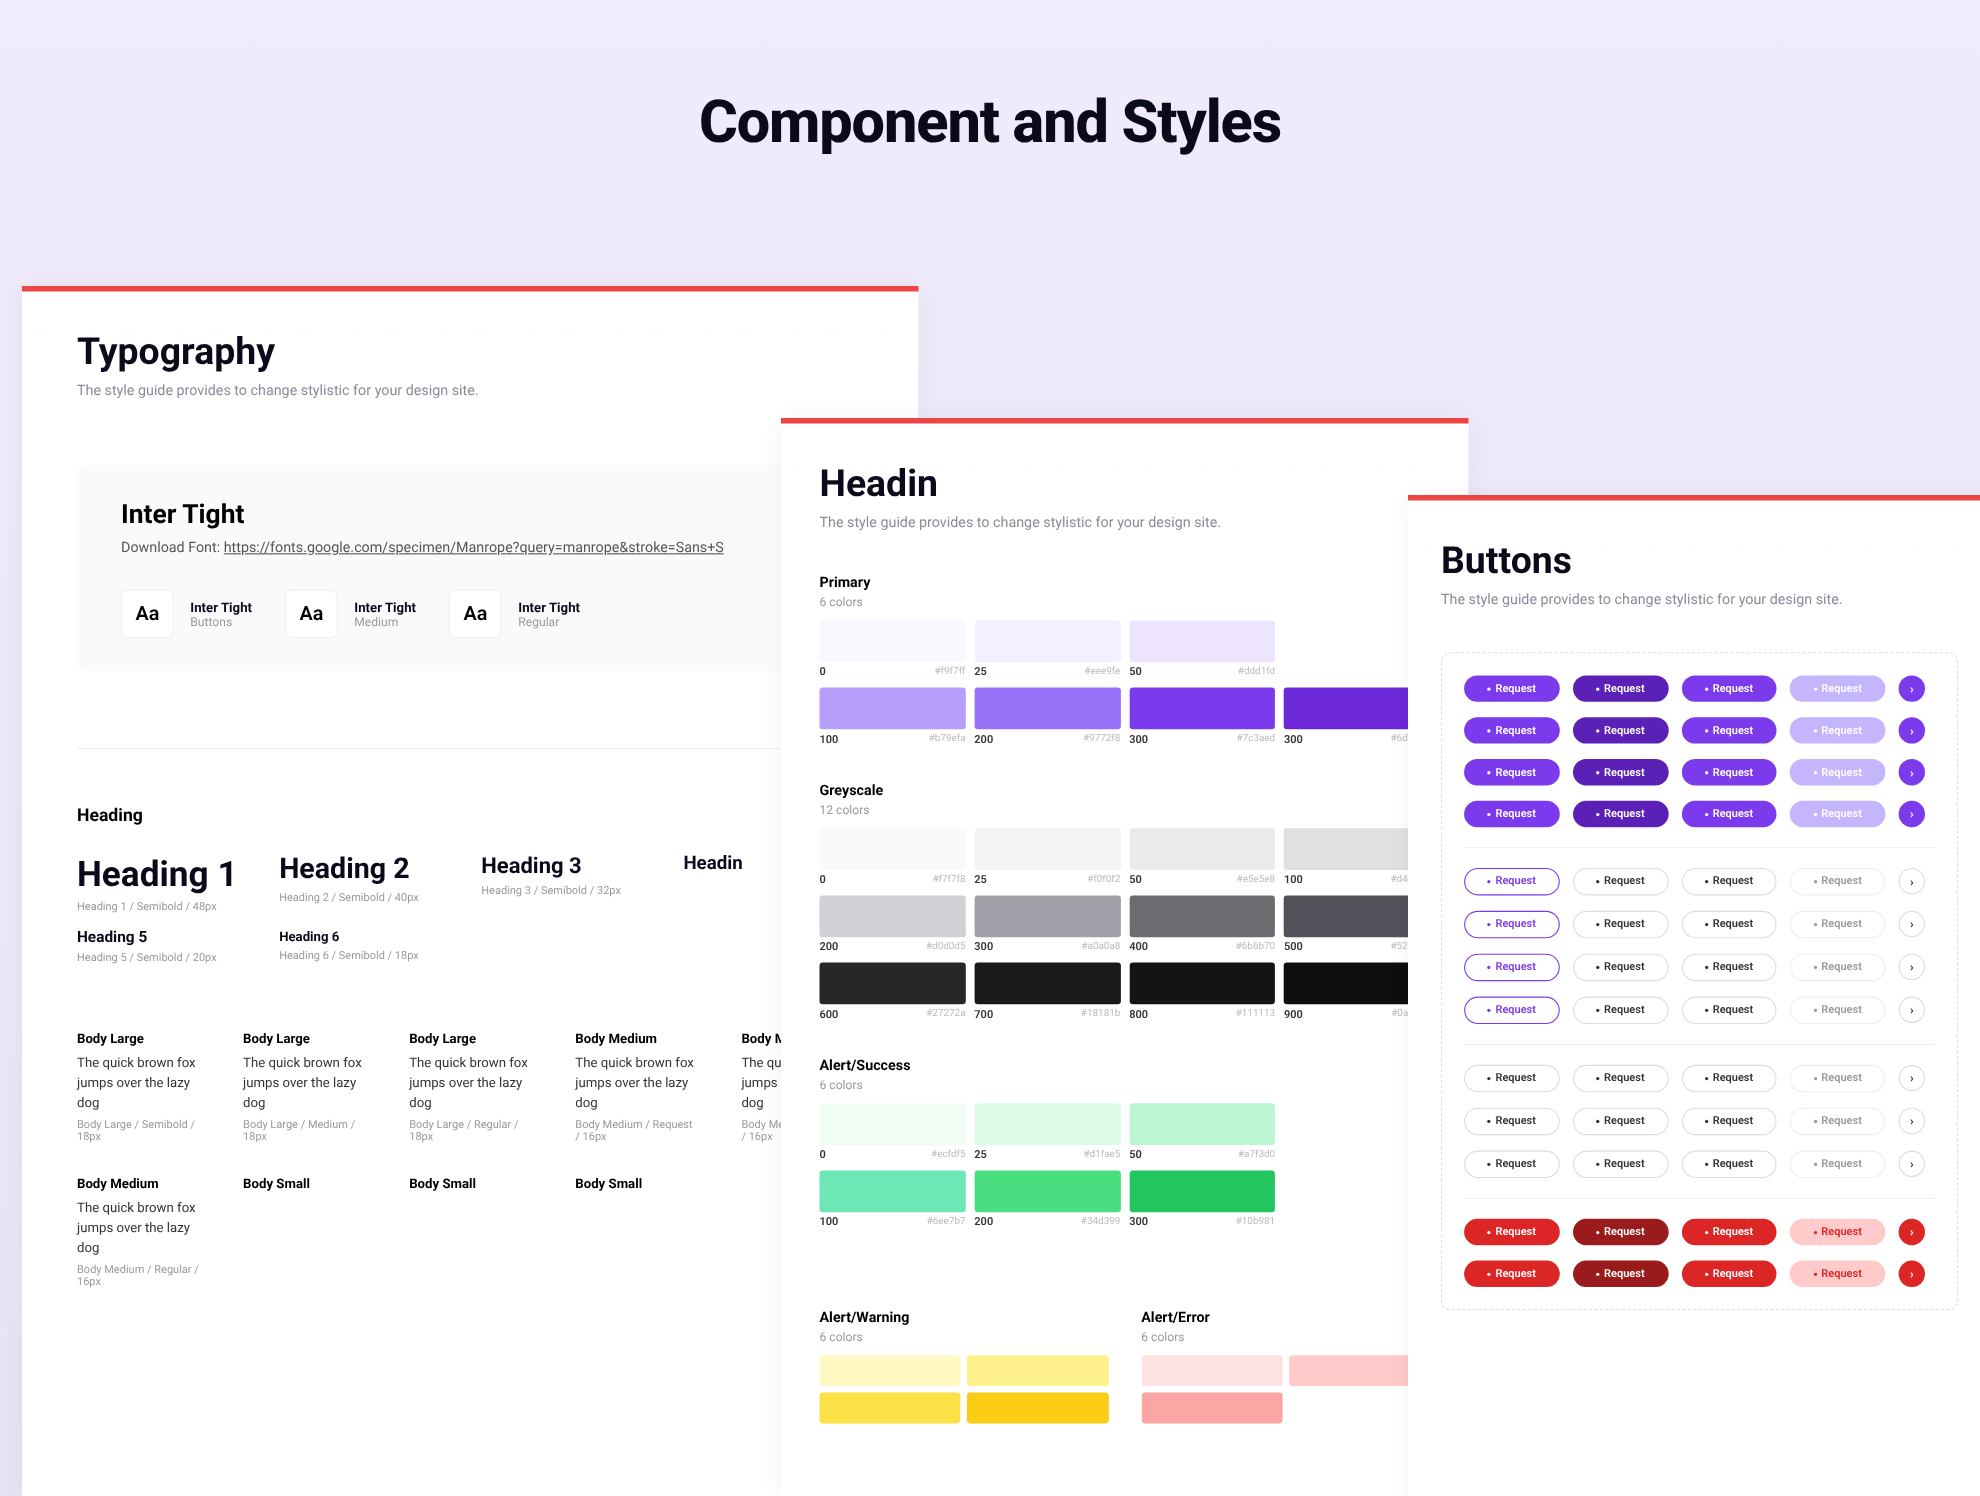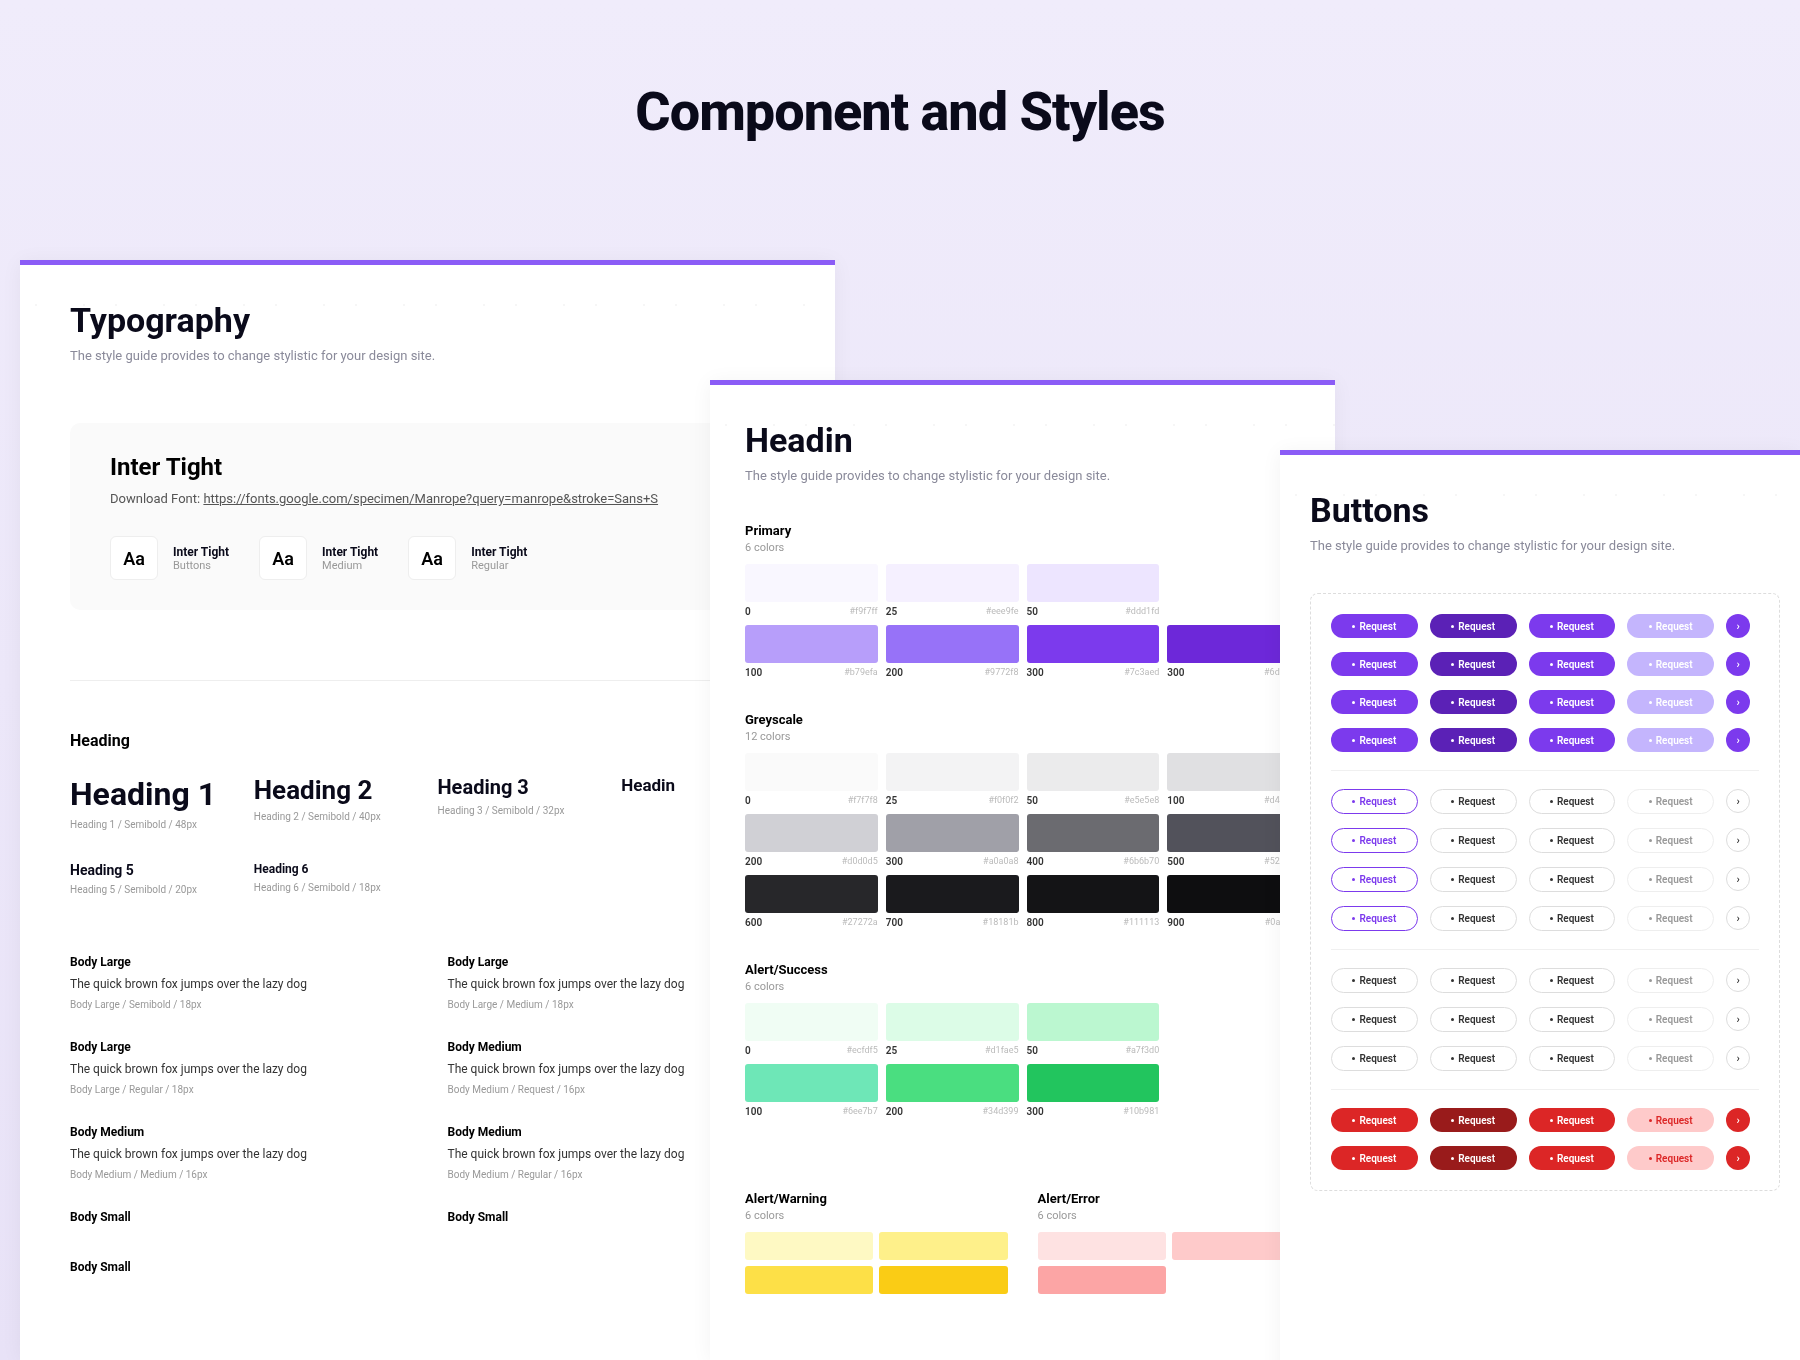--- a/index.html
+++ b/index.html
@@ -1,40 +1,40 @@
 <!DOCTYPE html>
 <html><head>
 <meta charset="utf-8">
 <style>
 *{margin:0;padding:0;box-sizing:border-box;font-family:-apple-system,BlinkMacSystemFont,"Segoe UI",Roboto,sans-serif}
 body{background:linear-gradient(180deg,#f0ecfb 0%,#e8e2f7 100%);width:1800px;height:1360px;overflow:hidden;position:relative}
 .main-title{text-align:center;font-size:54px;font-weight:800;color:#0a0a1a;padding:80px 0 50px;letter-spacing:-1px}
-.card{background:#fff;position:absolute;box-shadow:0 2px 20px rgba(0,0,0,0.05);border-top:5px solid #8b5cf6}
+.card{background:#fff;position:absolute;box-shadow:0 2px 20px rgba(0,0,0,0.05);border-top:5px solid #ef4444}
 .pattern{position:absolute;top:0;left:0;right:0;height:100px;opacity:0.03;background-image:radial-gradient(circle at 20% 50%,#000 1px,transparent 1px),radial-gradient(circle at 80% 50%,#000 1px,transparent 1px);background-size:80px 80px}
 .card-header{padding:35px 50px 20px;position:relative}
 .card-title{font-size:34px;font-weight:700;color:#0a0a1a;margin-bottom:8px}
 .card-subtitle{font-size:13px;color:#8a8a9a}
 .section{padding:20px 50px}
 .font-box{background:#fafafa;border-radius:10px;padding:30px 40px;margin:20px 0}
 .font-name{font-size:24px;font-weight:700;margin-bottom:10px}
 .font-link{font-size:13px;color:#555}
 .font-link a{color:#555;text-decoration:underline}
 .weight-row{display:flex;gap:30px;margin-top:30px}
 .weight-item{display:flex;align-items:center;gap:15px}
 .weight-box{width:48px;height:44px;background:#fff;border:1px solid #eee;border-radius:6px;display:flex;align-items:center;justify-content:center;font-size:18px;font-weight:600}
 .weight-info{font-size:12px}
 .weight-label{font-weight:700;color:#0a0a1a}
 .weight-sub{color:#999;font-size:11px}
 .divider{height:1px;background:#eee;margin:30px 50px}
 .sec-title{font-size:16px;font-weight:700;margin-bottom:25px}
-.heading-grid{display:grid;grid-template-columns:repeat(4,1fr);gap:32px 20px}
+.heading-grid{display:grid;grid-template-columns:repeat(4,1fr);gap:14px 20px}
 .heading-item .h-text{font-weight:700;color:#0a0a1a;margin-bottom:6px}
 .h1{font-size:32px}.h2{font-size:26px}.h3{font-size:20px}.h4{font-size:17px}.h5{font-size:14px}.h6{font-size:12px}
 .h-meta{font-size:10px;color:#999}
-.body-grid{display:grid;grid-template-columns:repeat(2,1fr);gap:30px 40px}
+.body-grid{display:grid;grid-template-columns:repeat(5,1fr);gap:30px 40px}
 .body-item .b-title{font-size:12px;font-weight:700;margin-bottom:6px}
 .b-sample{font-size:12px;color:#333;margin-bottom:6px;line-height:1.5}
 .b-meta{font-size:10px;color:#999}
 .color-section{margin-bottom:30px}
 .color-title{font-size:13px;font-weight:700;margin-bottom:3px}
 .color-count{font-size:11px;color:#999;margin-bottom:10px}
 .swatch{height:38px;border-radius:3px}
 .swatch-label{display:flex;justify-content:space-between;padding:4px 0}
 .sw-num{font-size:10px;font-weight:600;color:#333}
 .sw-hex{font-size:9px;color:#bbb}

